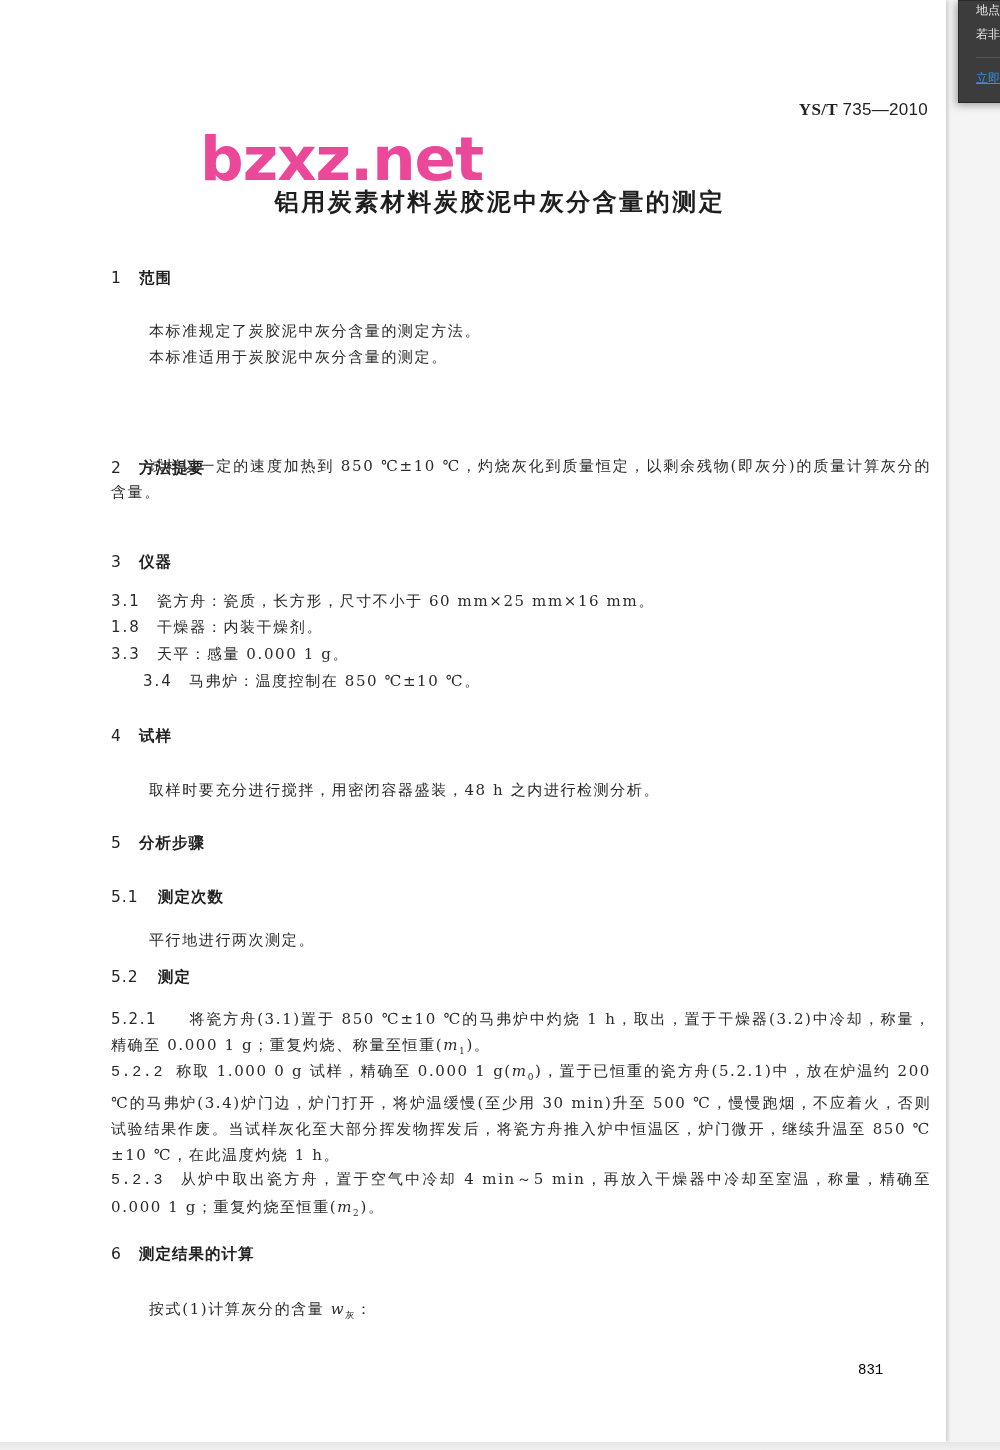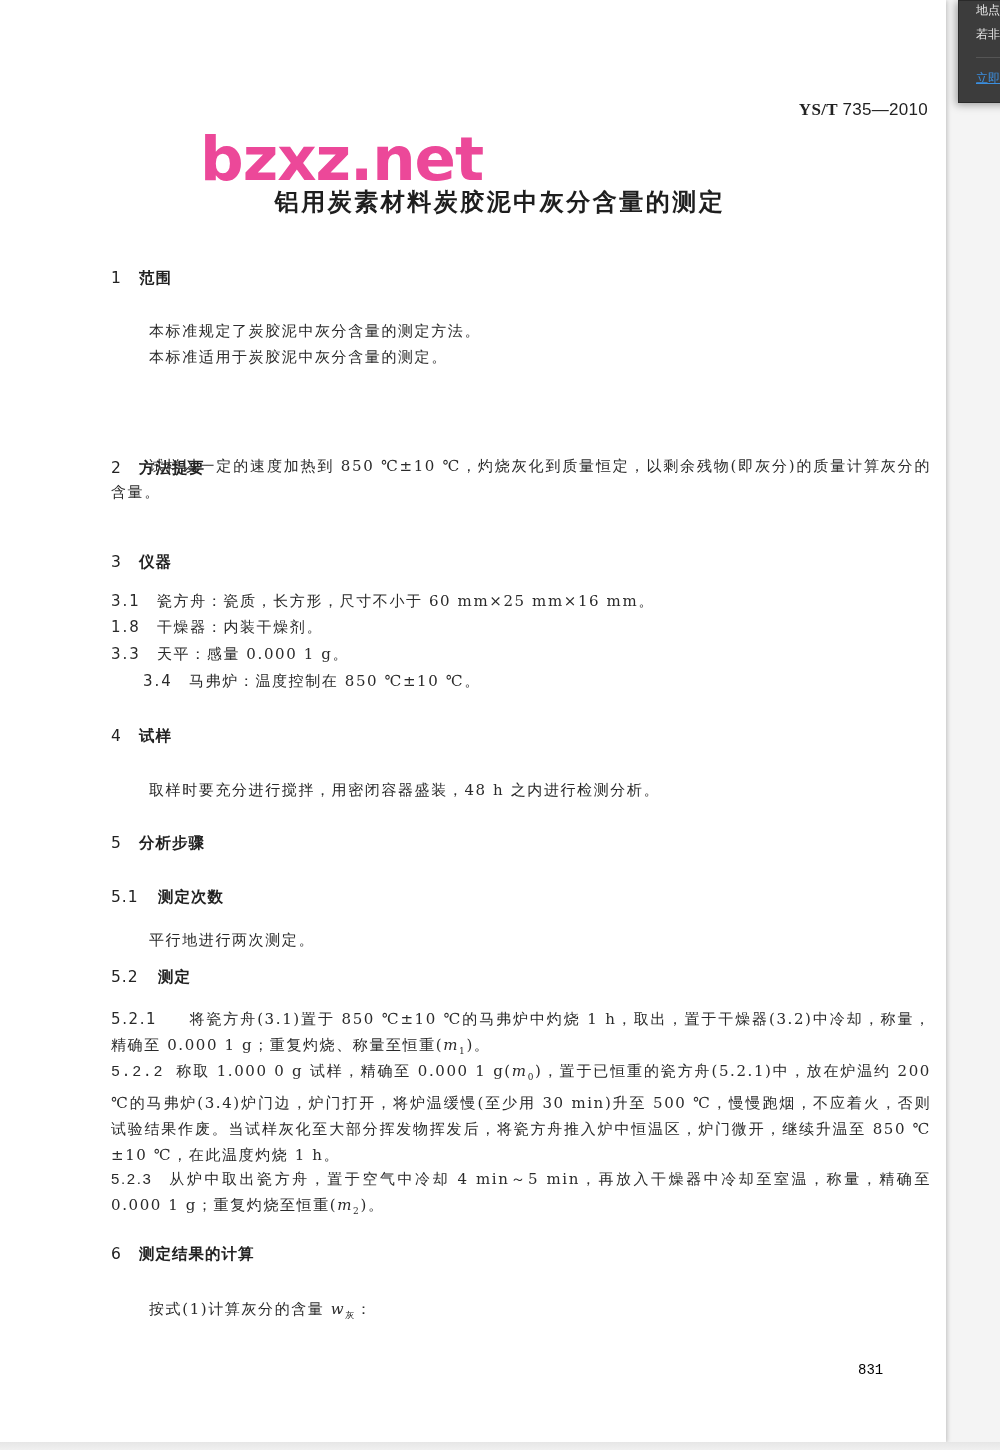--- a/index.html
+++ b/index.html
@@ -144,21 +144,21 @@
 
   <div class="para" style="top:1006px;">
     <span style="font-family:'DejaVu Sans',sans-serif;margin-right:32px;">5.2.1</span><span>将瓷方舟(3.1)置于 850 ℃±10 ℃的马弗炉中灼烧 1 h，取出，置于干燥器(3.2)中冷却，称量，精确至 0.000 1 g；重复灼烧、称量至恒重(</span><span class="sub"><span>m</span><sub>1</sub></span><span>)。</span>
   </div>
 
   <div class="para" style="top:1058px;">
     <span style="font-family:Liberation Mono, monospace;margin-right:12px;">5.2.2</span><span>称取 1.000 0 g 试样，精确至 0.000 1 g(</span><span class="sub"><span>m</span><sub>0</sub></span><span>)，置于已恒重的瓷方舟(5.2.1)中，放在炉温约 200 ℃的马弗炉(3.4)炉门边，炉门打开，将炉温缓慢(至少用 30 min)升至 500 ℃，慢慢跑烟，不应着火，否则试验结果作废。当试样灰化至大部分挥发物挥发后，将瓷方舟推入炉中恒温区，炉门微开，继续升温至 850 ℃±10 ℃，在此温度灼烧 1 h。</span>
   </div>
 
   <div class="para" style="top:1166px;">
-    <span style="font-family:Liberation Sans, sans-serif;margin-right:16px;margin-top:19px;">5.2.3</span><span>从炉中取出瓷方舟，置于空气中冷却 4 min～5 min，再放入干燥器中冷却至室温，称量，精确至 0.000 1 g；重复灼烧至恒重(</span><span class="sub"><span>m</span><sub>2</sub></span><span>)。</span>
+    <span style="font-family:Liberation Mono, monospace;margin-right:16px;margin-top:19px;">5.2.3</span><span>从炉中取出瓷方舟，置于空气中冷却 4 min～5 min，再放入干燥器中冷却至室温，称量，精确至 0.000 1 g；重复灼烧至恒重(</span><span class="sub"><span>m</span><sub>2</sub></span><span>)。</span>
   </div>
 
   <div class="h1" style="top:1244px;">
     <span class="no">6</span><span>测定结果的计算</span>
   </div>
   <div class="para single" style="top:1296px;">
     <span>按式(1)计算灰分的含量 </span><span class="sub"><span>w</span><sub>灰</sub></span><span>：</span>
   </div>
 
   <div class="page-number">831</div>

